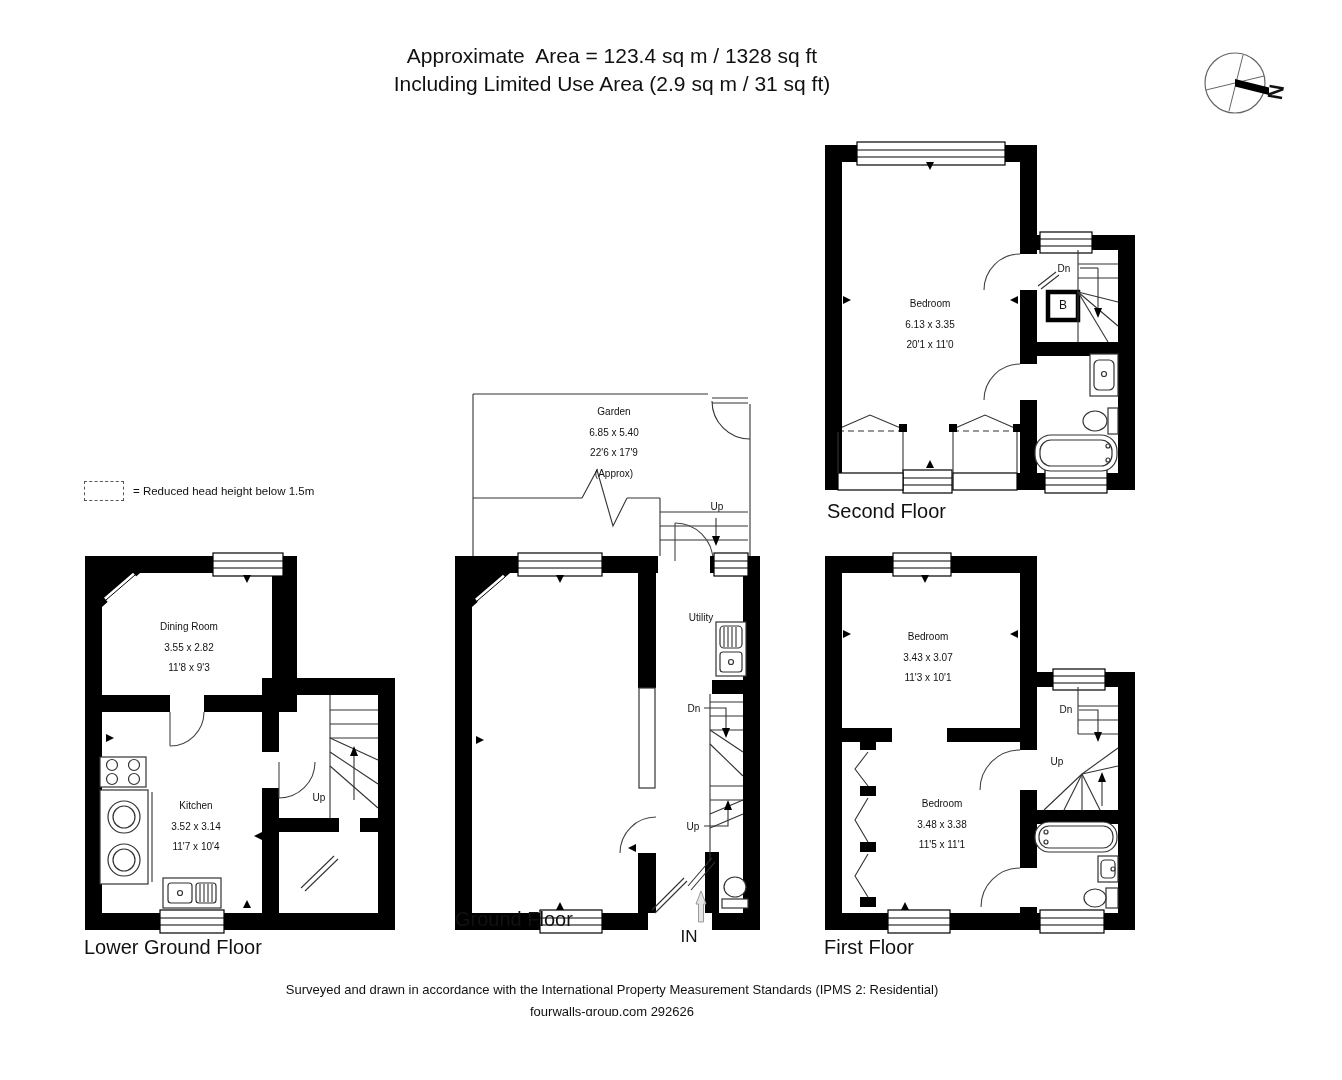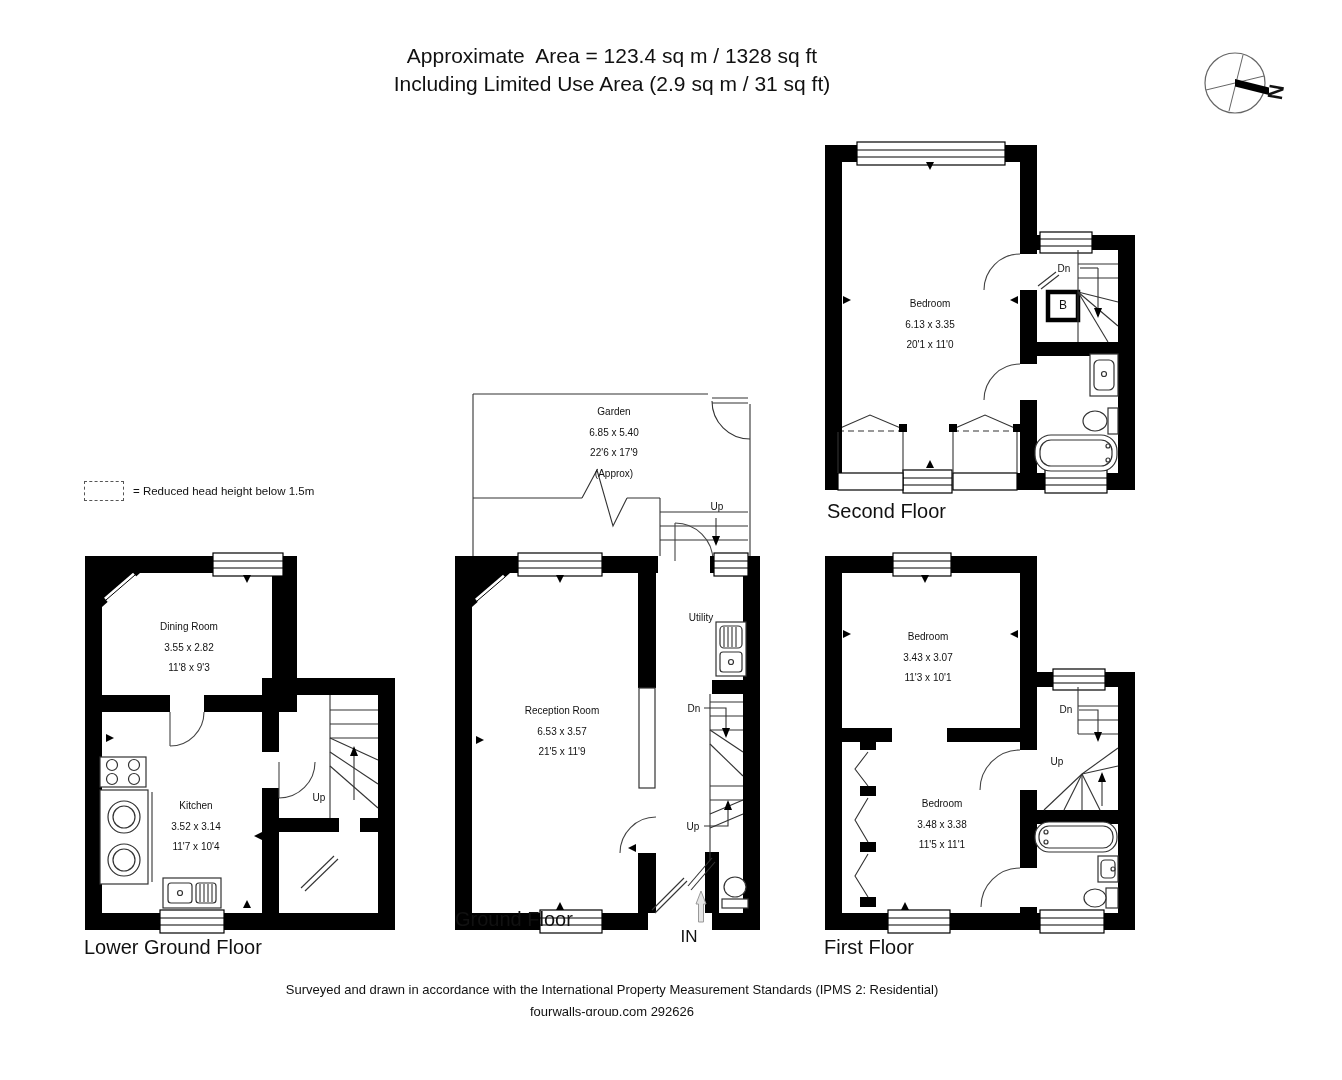--- a/index.html
+++ b/index.html
@@ -424,25 +424,20 @@
   <div class="t" style="left:319px;top:788px;">Up</div>
   <div class="lbl" style="left:84px;top:936px;">Lower Ground Floor</div>
 
   <div class="t" style="left:614px;top:402px;">
     <div>Garden</div>
     <div>6.85 x 5.40</div>
     <div>22'6 x 17'9</div>
     <div>(Approx)</div>
   </div>
   <div class="t" style="left:717px;top:497px;">Up</div>
-  <div class="t" style="left:562px;top:701px;">
-    <div>Reception Room</div>
-    <div>6.53 x 3.57</div>
-    <div>21'5 x 11'9</div>
-  </div>
   <div class="t" style="left:701px;top:608px;">Utility</div>
   <div class="t" style="left:694px;top:699px;">Dn</div>
   <div class="t" style="left:693px;top:817px;">Up</div>
   <div class="t in-label" style="left:689px;top:927px;">IN</div>
   <div class="lbl" style="left:455px;top:908px;">Ground Floor</div>
 
   <div class="t" style="left:930px;top:294px;">
     <div>Bedroom</div>
     <div>6.13 x 3.35</div>
     <div>20'1 x 11'0</div>

